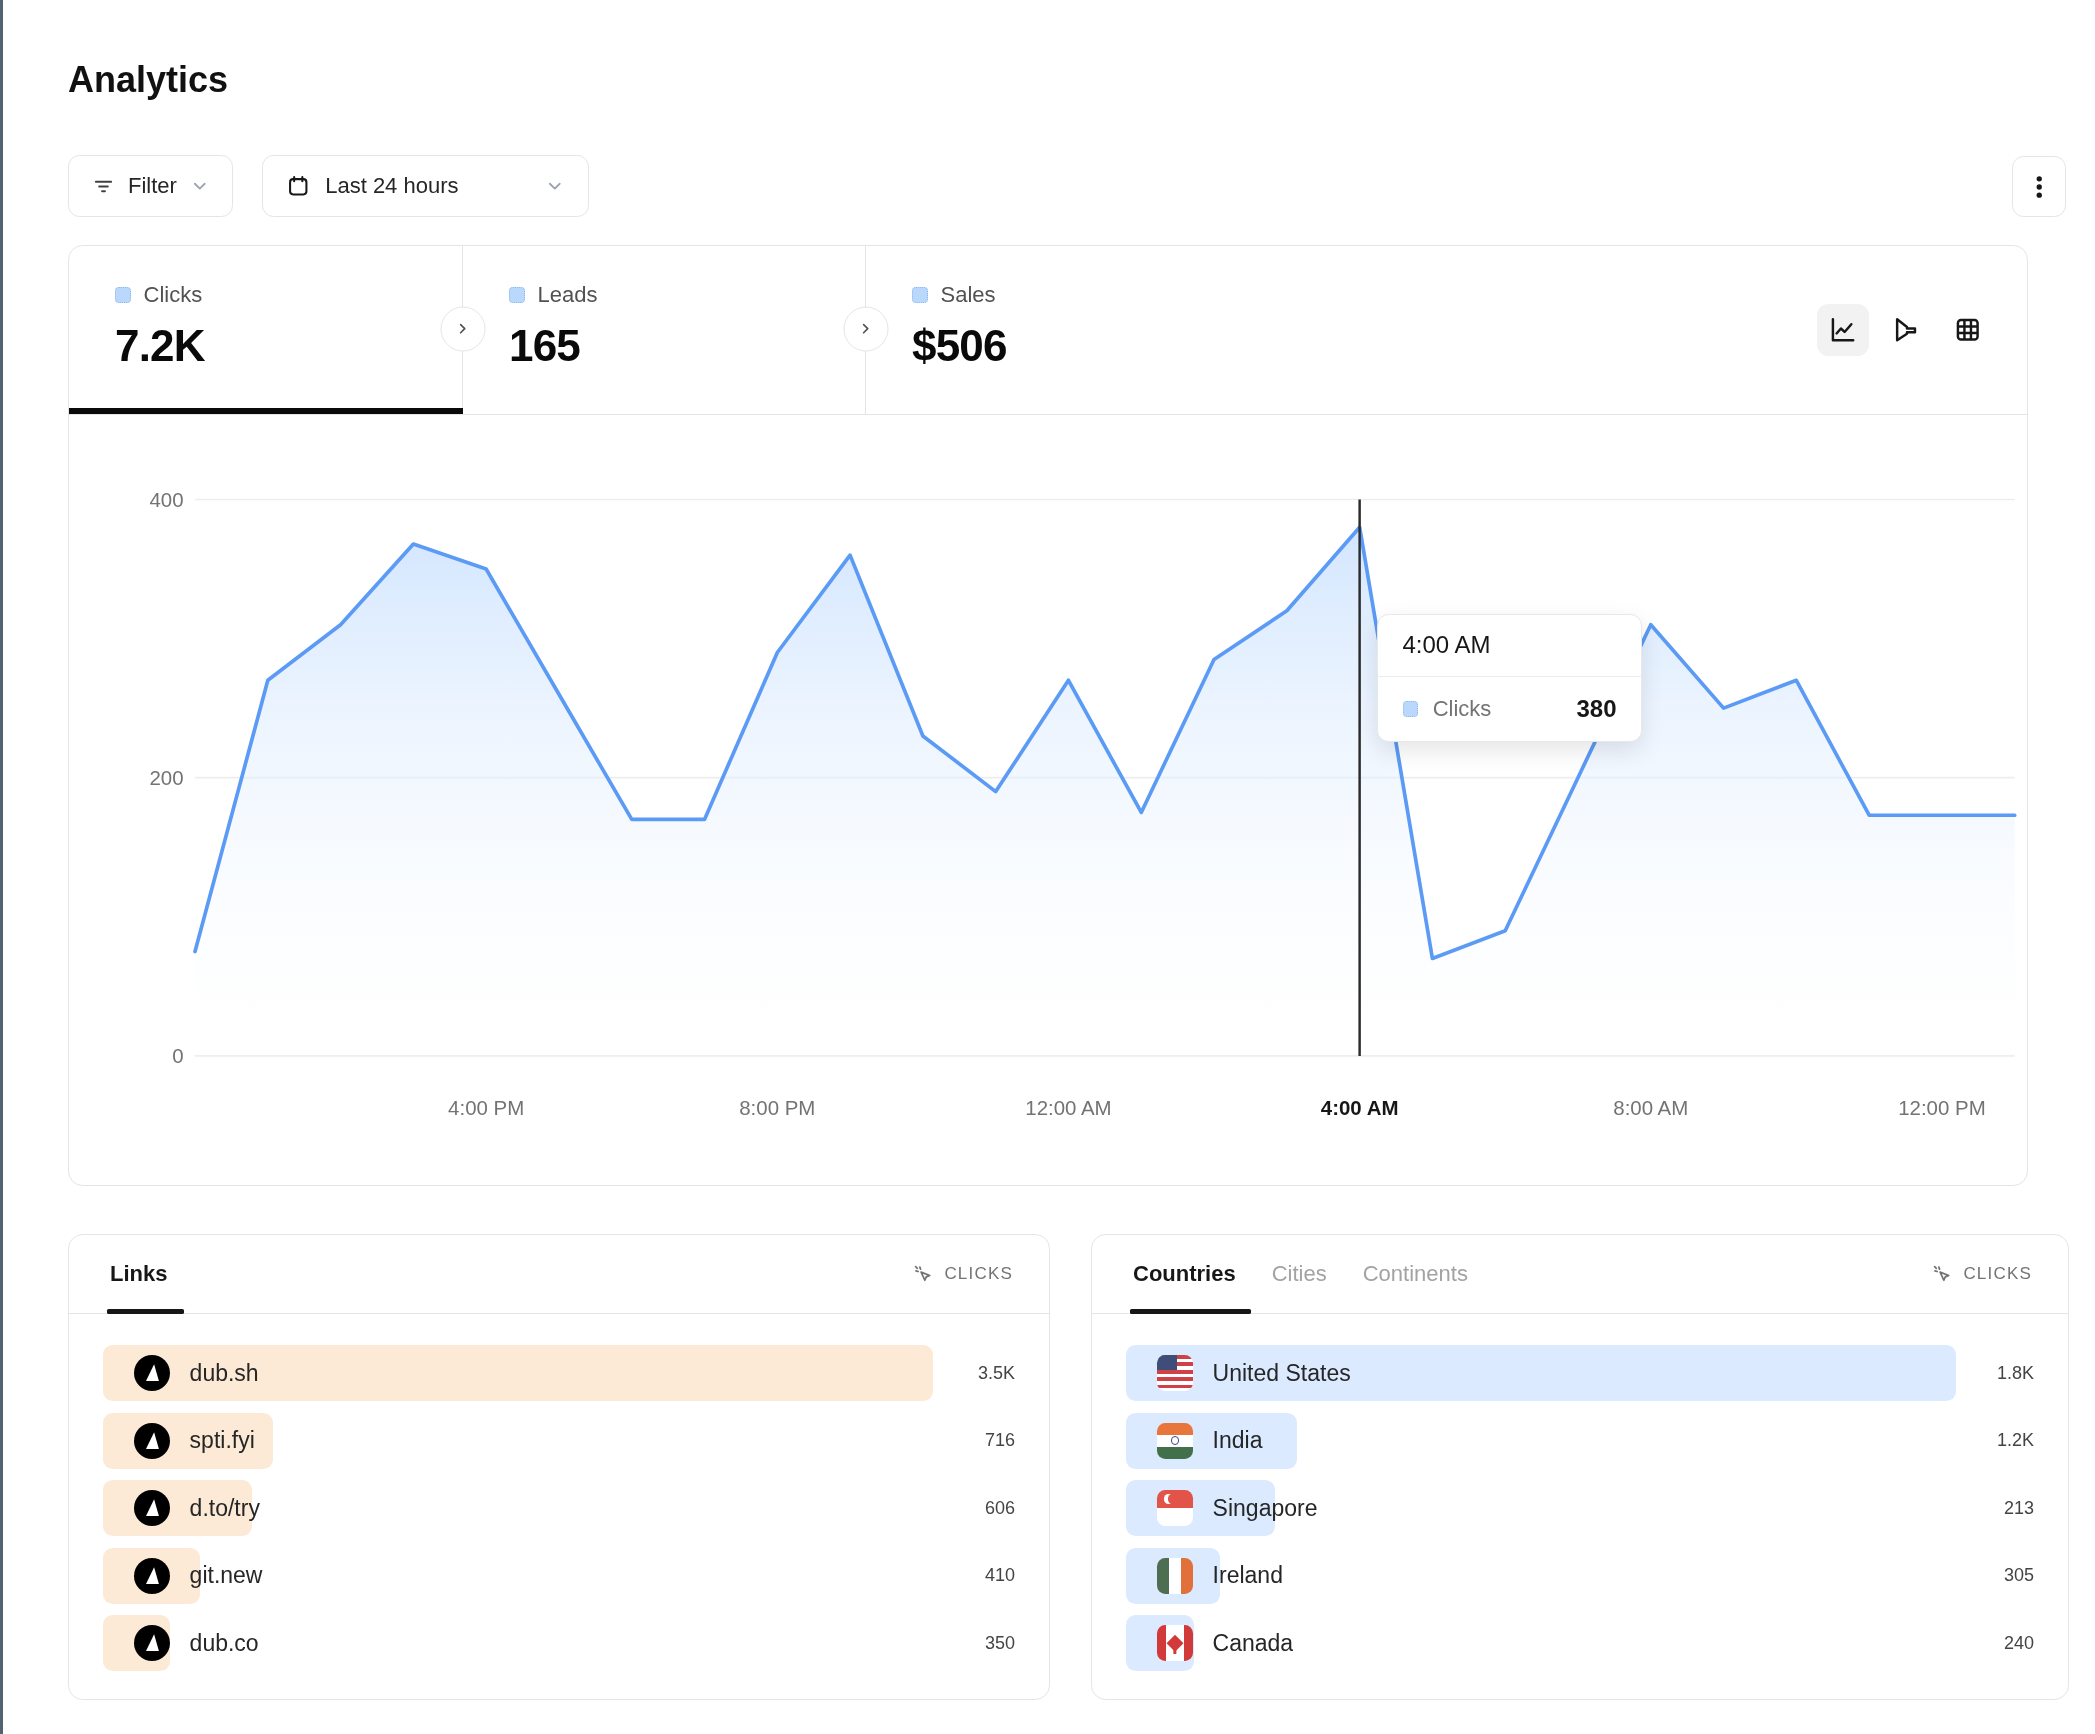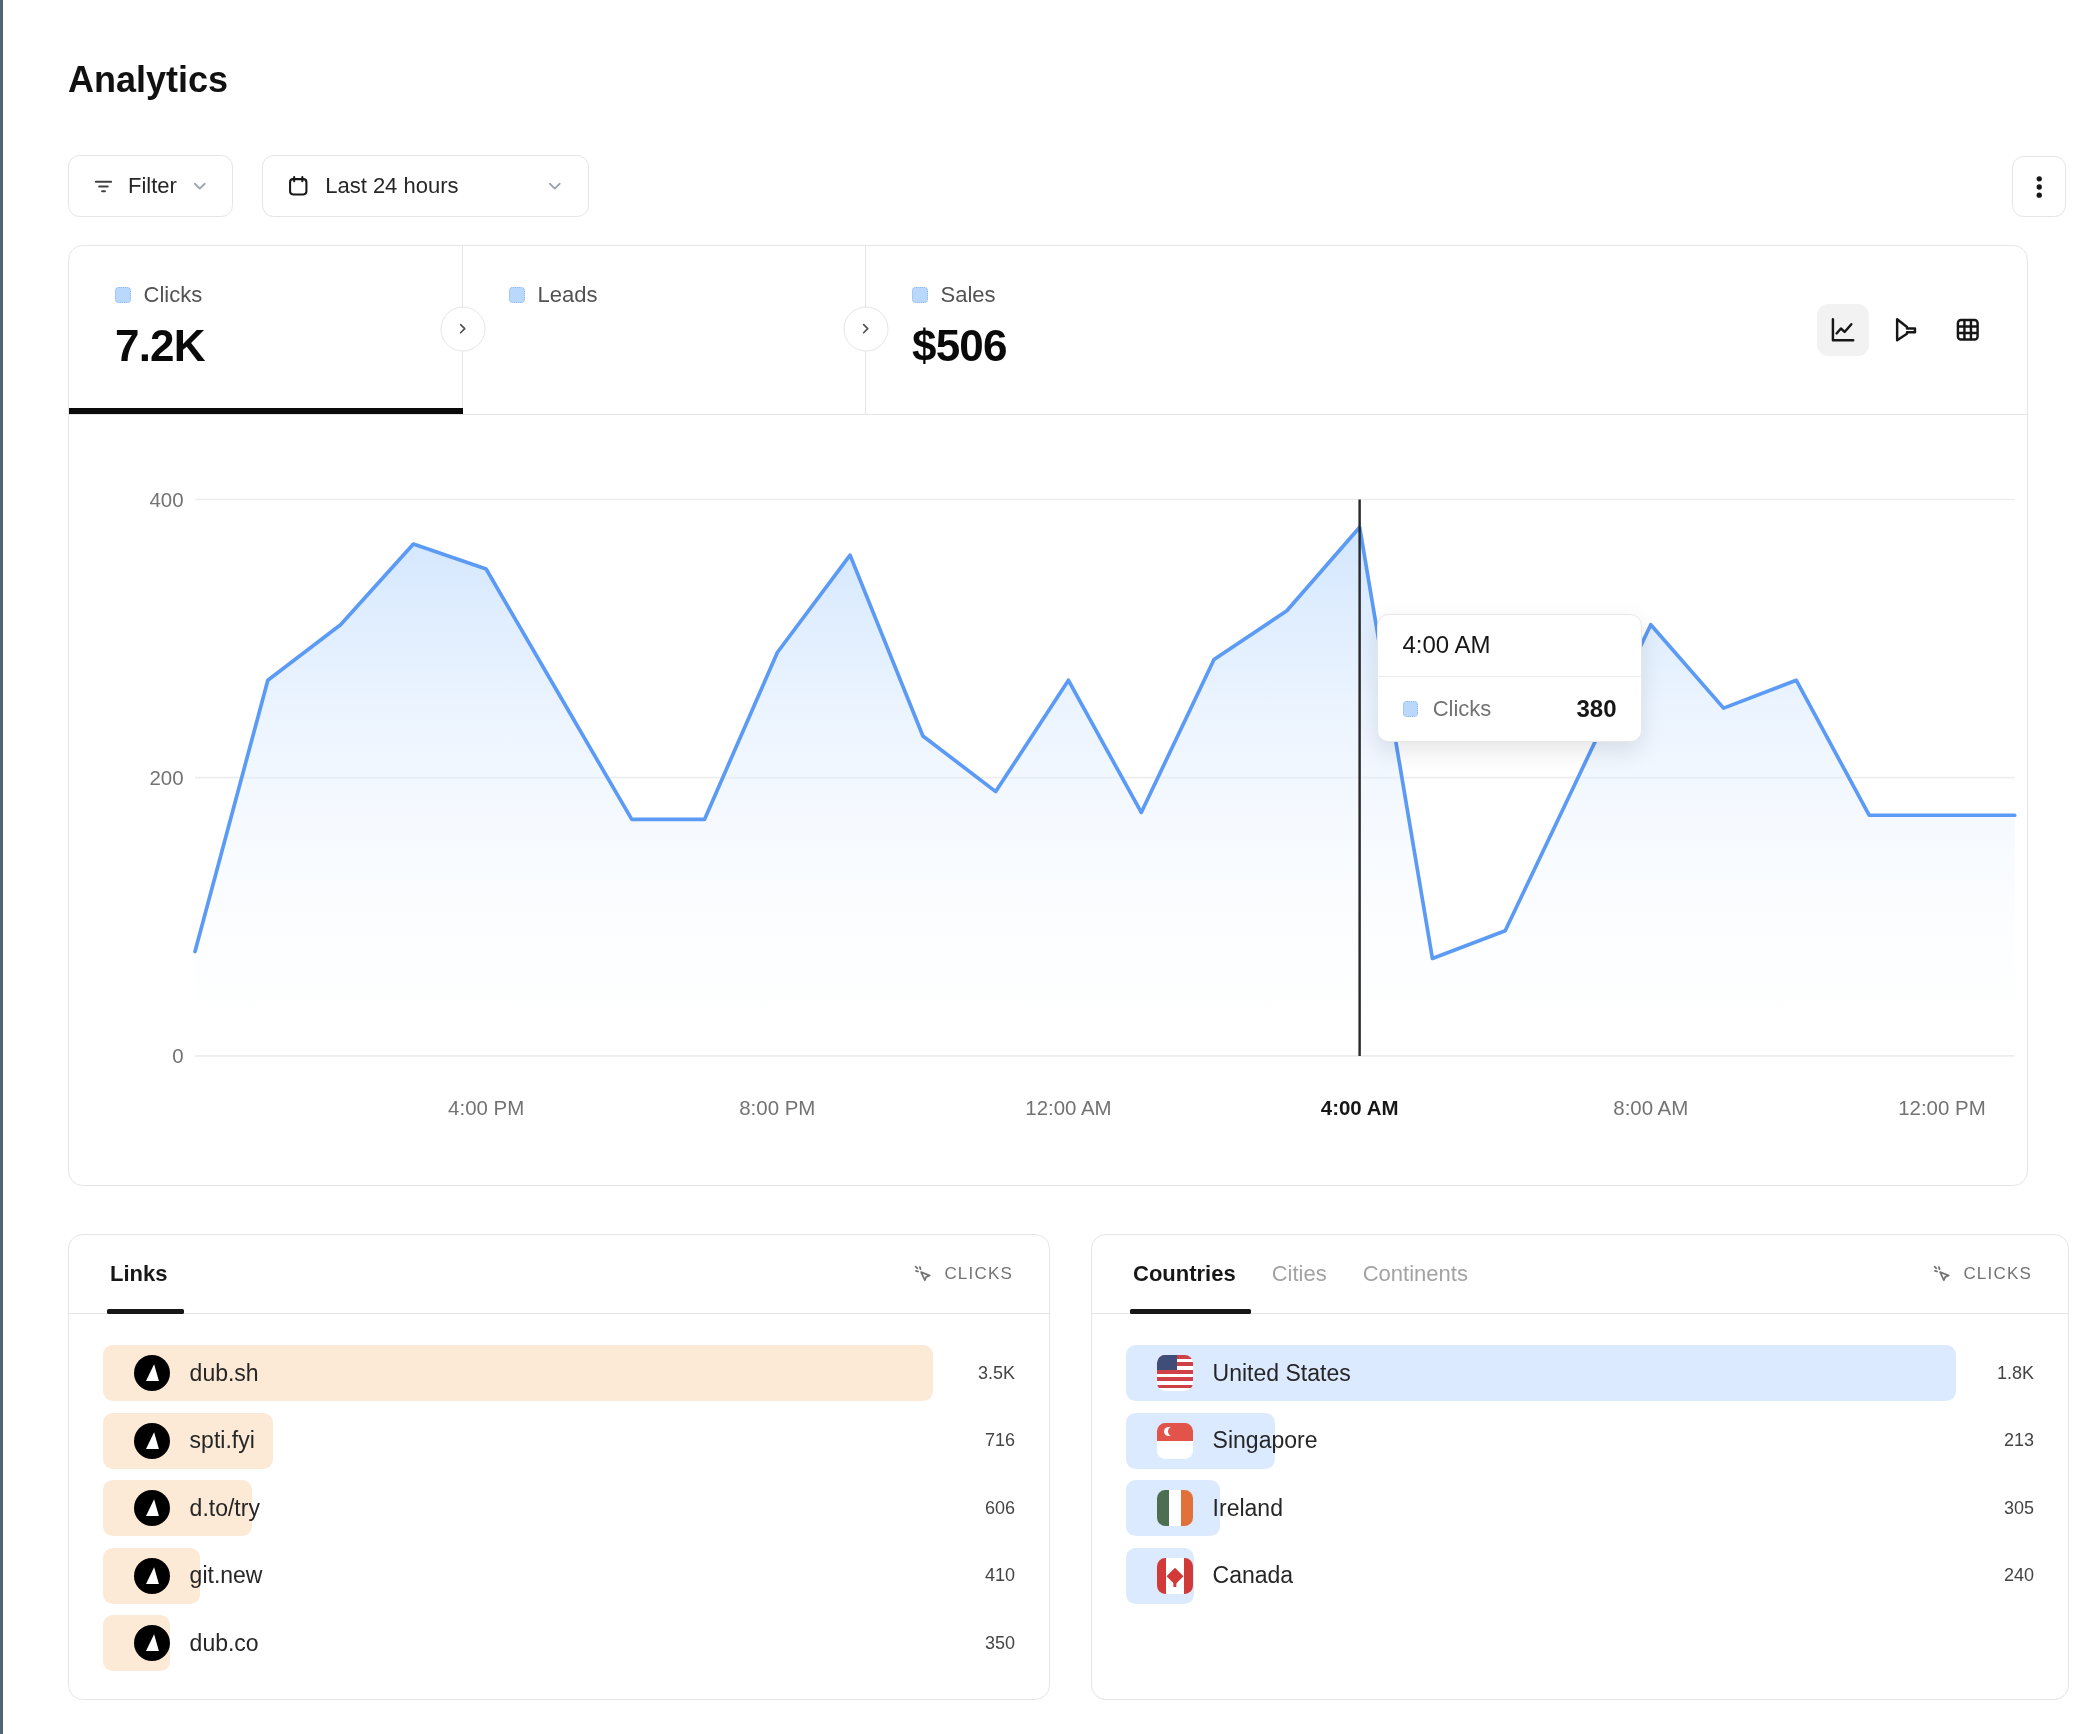--- a/index.html
+++ b/index.html
@@ -145,20 +145,21 @@
         <span class="stat-label">Clicks</span>
       </div>
       <div class="stat-value">7.2K</div>
     </div>
 
     <div class="stat-seg seg-leads">
       <div class="stat-label-row">
         <span class="legend-sq"></span>
         <span class="stat-label">Leads</span>
       </div>
+      <div class="stat-value">165</div>
     </div>
 
     <div class="stat-seg seg-sales">
       <div class="stat-label-row">
         <span class="legend-sq"></span>
         <span class="stat-label">Sales</span>
       </div>
       <div class="stat-value">$506</div>
     </div>
 
@@ -343,20 +344,28 @@
   <div class="rows" id="countries-rows">
       <div class="list-row">
     <div class="bar" style="width: 91.4%;"></div>
     <div class="row-content">
       <span class="flag flag-us"></span>
       <span class="row-label">United States</span>
     </div>
     <span class="row-value">1.8K</span>
   </div>
       <div class="list-row">
+    <div class="bar" style="width: 18.8%;"></div>
+    <div class="row-content">
+      <span class="flag flag-in"></span>
+      <span class="row-label">India</span>
+    </div>
+    <span class="row-value">1.2K</span>
+  </div>
+      <div class="list-row">
     <div class="bar" style="width: 16.4%;"></div>
     <div class="row-content">
       <span class="flag flag-sg"></span>
       <span class="row-label">Singapore</span>
     </div>
     <span class="row-value">213</span>
   </div>
       <div class="list-row">
     <div class="bar" style="width: 10.4%;"></div>
     <div class="row-content">

